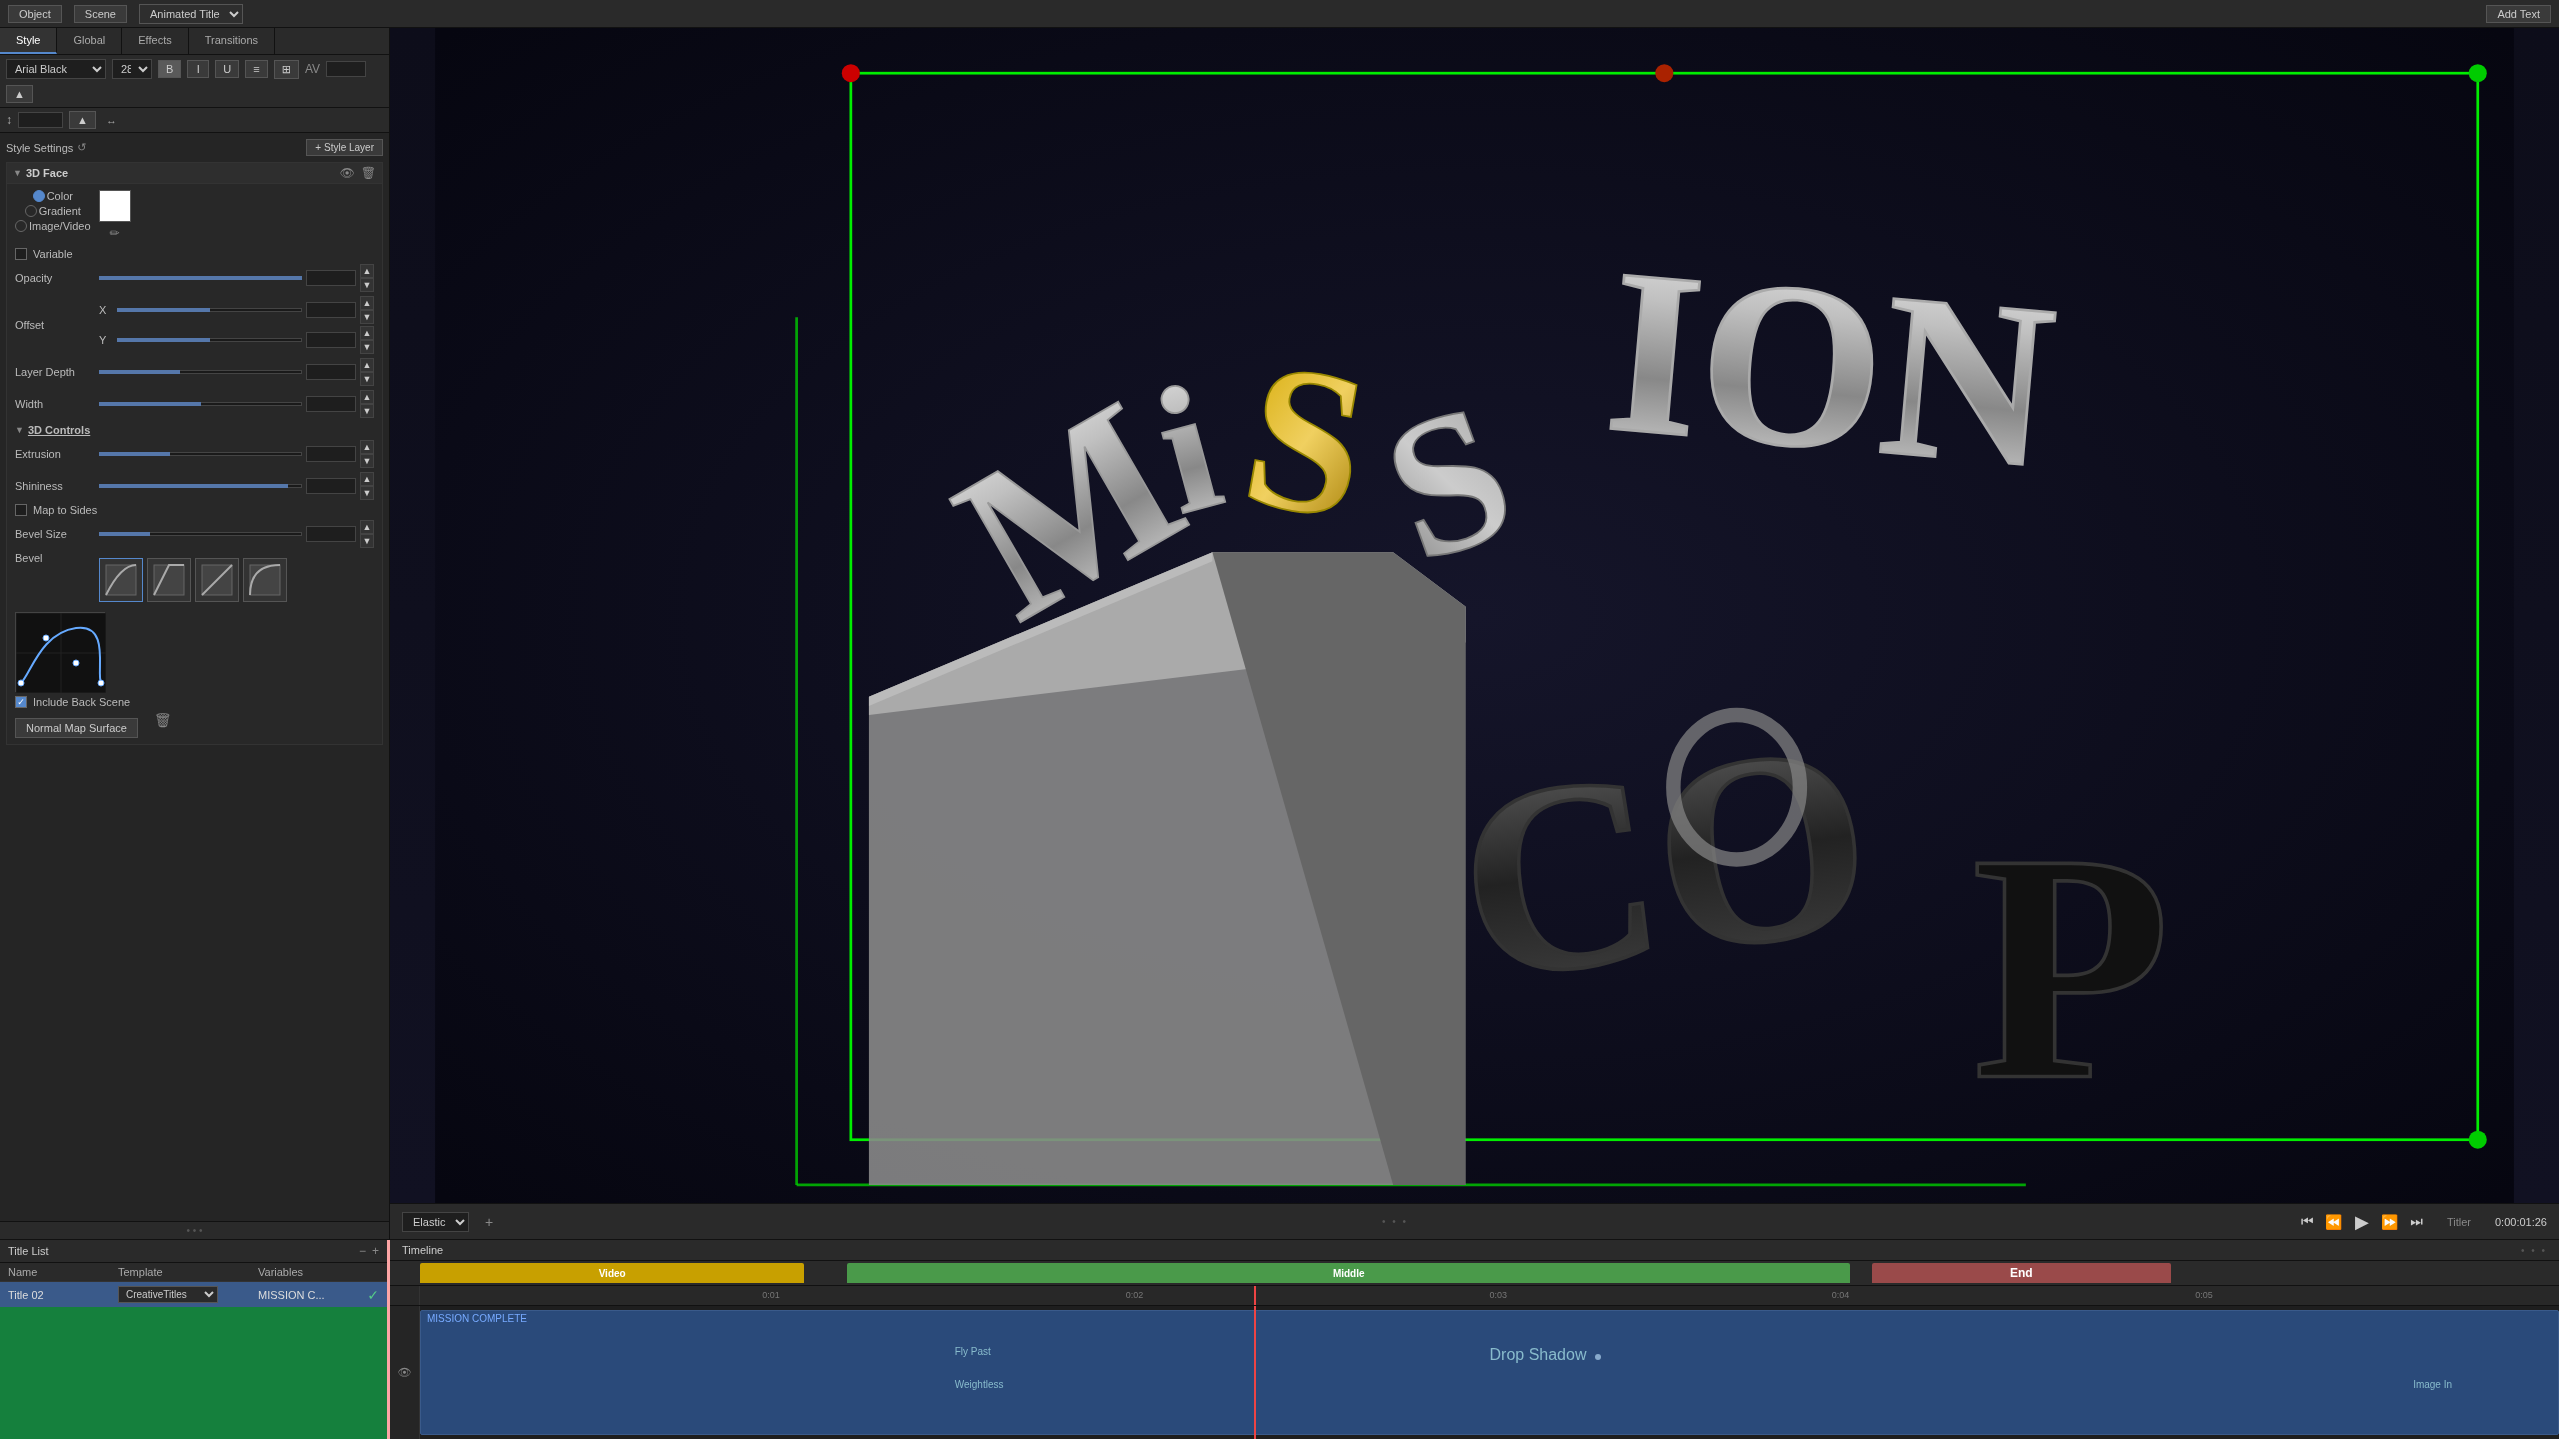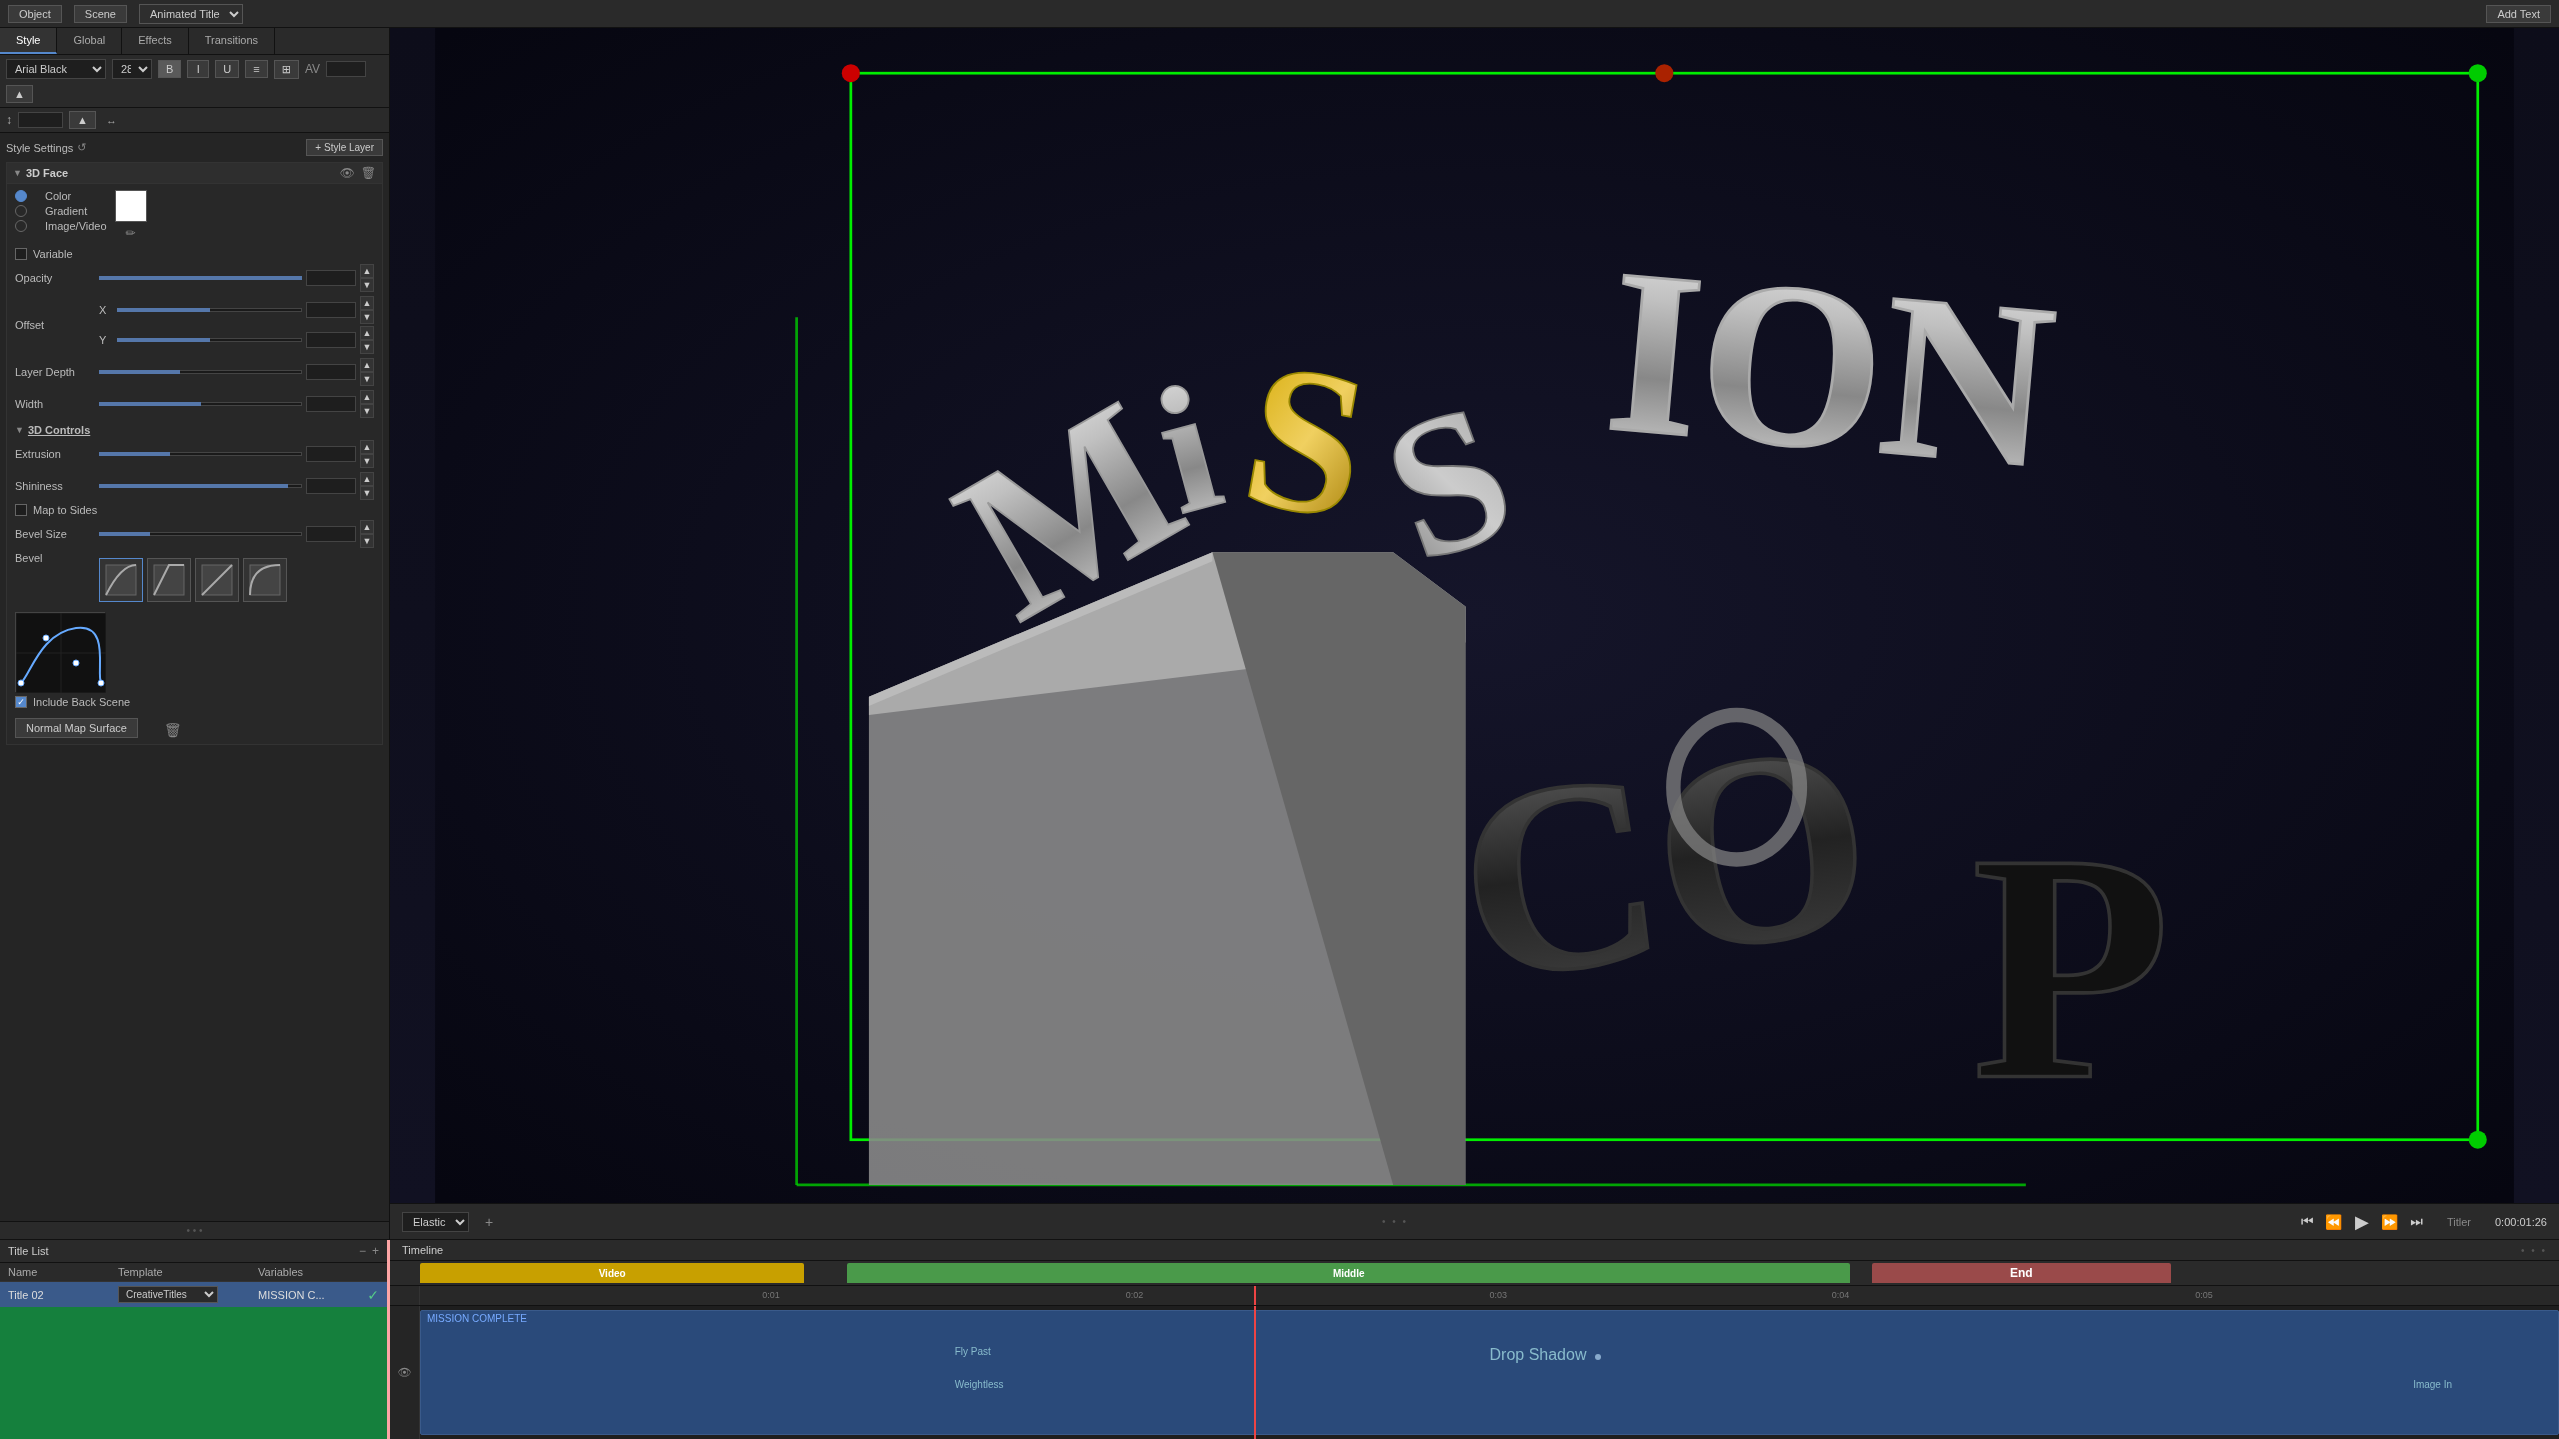--- a/index.html
+++ b/index.html
@@ -46,21 +46,21 @@
     .section-header { display: flex; align-items: center; gap: 4px; background: #2e2e2e; padding: 3px 6px; cursor: pointer; border: 1px solid #333; }
     .section-title { font-size: 11px; color: #ccc; font-weight: bold; }
     .section-arrow { font-size: 9px; color: #888; }
     .section-icons { margin-left: auto; display: flex; gap: 6px; }
     .section-icon { color: #888; font-size: 12px; cursor: pointer; }
 
     .section-body { background: #282828; border: 1px solid #333; border-top: none; padding: 6px 8px; }
 
     
     .color-options { display: flex; flex-direction: column; gap: 3px; margin-bottom: 8px; }
-    .color-option { display: flex; align-items: center; gap: 18px; }
+    .color-option { display: flex; align-items: center; gap: 2px; justify-content: center; }
     .radio-btn { width: 12px; height: 12px; border-radius: 50%; border: 1px solid #666; cursor: pointer; }
     .radio-btn.checked { background: #5588cc; border-color: #5588cc; }
     .color-label { font-size: 11px; color: #bbb; }
     .color-swatch { width: 32px; height: 32px; background: #fff; border: 1px solid #555; cursor: pointer; }
     .edit-icon { color: #888; font-size: 12px; cursor: pointer; }
 
     
     .prop-row { display: flex; align-items: center; margin-bottom: 4px; gap: 4px; }
     .prop-label { width: 80px; font-size: 11px; color: #bbb; flex-shrink: 0; }
     .slider-container { flex: 1; position: relative; height: 16px; }
@@ -424,21 +424,21 @@
               </svg>
             </div>
 
             <div class="checkbox-row">
               <div class="checkbox checked">
                 <span class="checkmark">✓</span>
               </div>
               <span class="check-label">Include Back Scene</span>
             </div>
 
-            <div style="display:flex; align-items:flex-end; gap:26px; margin-top:0;">
+            <div style="display:flex; align-items:flex-start; gap:16px; margin-top:0;">
               <button class="normal-map-btn">Normal Map Surface</button>
               <span style="color:#888; cursor:pointer; font-size:14px">🗑</span>
             </div>
           </div>
         </div>
       </div>
 
       <div style="display:flex; justify-content:center; padding:3px; background:#2a2a2a; border-top:1px solid #111; cursor:ns-resize;">
         <span style="color:#555; font-size:10px;">• • •</span>
       </div>

